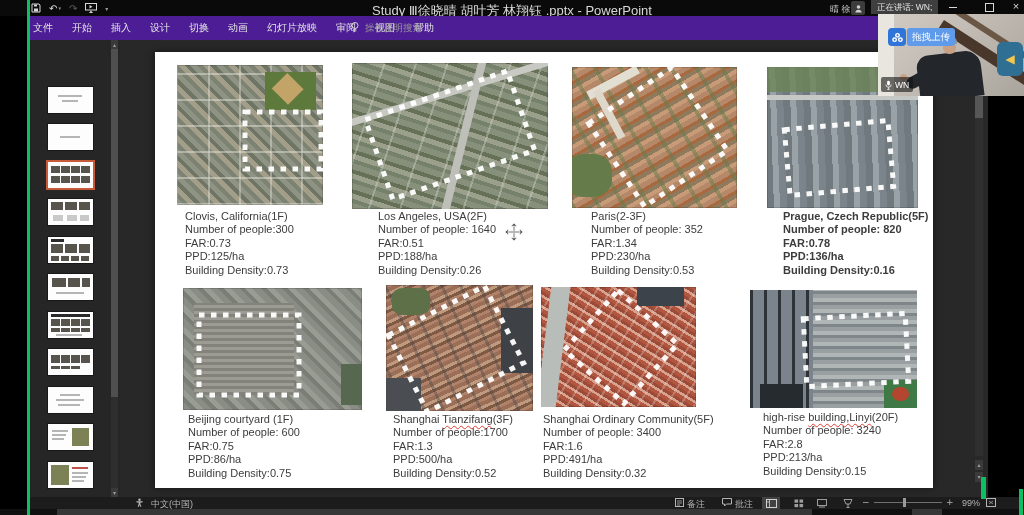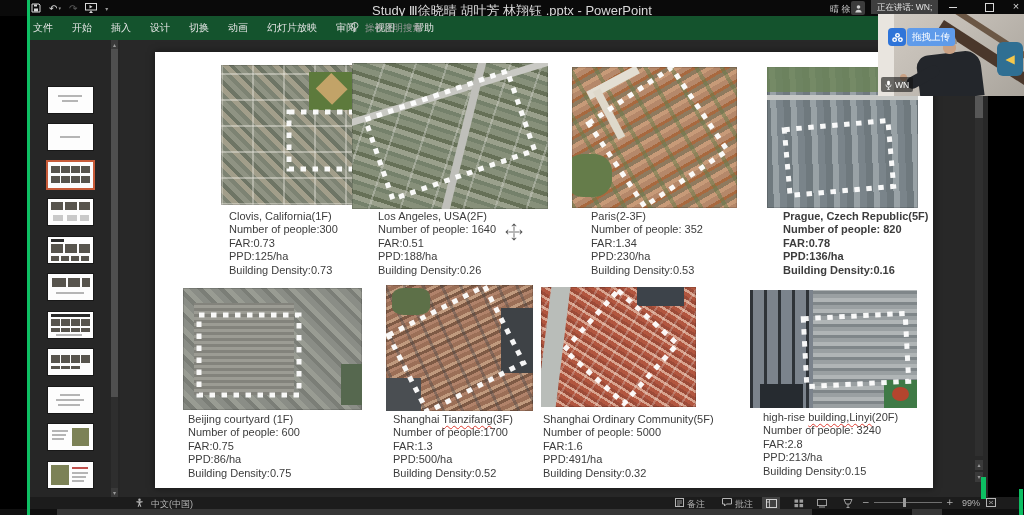--- a/index.html
+++ b/index.html
@@ -16,21 +16,21 @@
   .acct-name{position:absolute;left:830px;top:3px;font-size:9px;color:#cfcfcf;white-space:nowrap;}
   .avatar{position:absolute;left:851px;top:1px;width:14px;height:14px;background:#3c3c3c;border-radius:2px;display:flex;align-items:center;justify-content:center;}
   .speak-badge{position:absolute;left:871px;top:0;height:14px;background:#3f3f3f;color:#e3e3e3;font-size:8.5px;line-height:14px;padding:0 6px;white-space:nowrap;}
   .btn-min{position:absolute;left:942px;top:0;width:22px;height:14px;display:flex;align-items:center;justify-content:center;}
   .btn-min i{display:block;width:8px;height:1px;background:#d9d9d9;}
   .btn-restore{position:absolute;left:978px;top:0;width:22px;height:14px;display:flex;align-items:center;justify-content:center;}
   .btn-restore i{display:block;width:7px;height:7px;border:1px solid #d9d9d9;background:transparent;}
   .btn-close{position:absolute;left:1008px;top:0;width:16px;height:14px;color:#d9d9d9;font-size:11px;line-height:13px;text-align:center;}
 
   
-  .ribbon{position:absolute;left:29px;top:16px;width:995px;height:24px;background:#14532d;}
+  .ribbon{position:absolute;left:29px;top:16px;width:995px;height:24px;background:#4c1d95;}
   .tabs{position:absolute;left:4px;top:0;height:24px;display:flex;align-items:center;gap:19px;}
   .tab{font-size:10px;color:#e6e6e6;white-space:nowrap;}
   .ribbon-search{position:absolute;left:322px;top:0;height:24px;display:flex;align-items:center;gap:6px;}
   .ribbon-search .lbl{font-size:9.5px;color:#9a9a9a;white-space:nowrap;}
 
   
   .sidebar{position:absolute;left:29px;top:40px;width:91px;height:457px;background:#262626;overflow:hidden;}
   .thumb-item{position:absolute;left:0;width:91px;height:30px;}
   .thumb-num{position:absolute;right:54px;top:2px;font-size:10px;color:#cfcfcf;}
   .thumb{position:absolute;left:19px;top:0;width:45px;height:26px;background:#fdfdfd;box-shadow:0 0 0 1px rgba(0,0,0,.35);}
@@ -339,21 +339,21 @@
     <div class="side-scroll">
       <span class="sarrow glyph" style="top:0;">▴</span>
       <div class="sthumb"></div>
       <span class="sarrow glyph" style="top:448px;">▾</span>
     </div>
   </div>
 
   <div class="editor">
     <div class="slide">
 
-      <div class="card" style="left:22px;top:13px;width:196px;height:212px;margin-left:44px;">
+      <div class="card" style="left:22px;top:13px;width:196px;height:212px;">
         <div class="sat sat0" style="width:146px;height:140px;">
           <div class="ftr" style="left:60%;top:5%;width:35%;height:27%;background:#5d7a3c;"></div>
           <div class="ftr" style="left:68%;top:9%;width:16%;height:16%;background:#c2a368;transform:rotate(45deg);"></div>
           <svg class="dash" width="146" height="140">
               <rect x="68" y="47" width="76" height="57" fill="none" stroke="#fff" stroke-width="5" stroke-dasharray="5.5 6.5" opacity="0.95"></rect>
             </svg>
         </div>
         <div class="caption" style="left:8px;top:145px;">
           <div><span>Clovis, California(1F)</span><span class="wavy"></span><span></span></div>
           <div>Number of people:300</div>
@@ -453,21 +453,21 @@
       <div class="card" style="left:386px;top:235px;width:180px;height:196px;">
         <div class="sat sat6" style="width:155px;height:120px;">
           <div class="ftr" style="left:2%;top:-5%;width:12%;height:110%;background:#b9bdb9;transform:rotate(7deg);"></div>
           <div class="ftr" style="left:62%;top:0;width:30%;height:16%;background:#3d434a;"></div>
           <svg class="dash" width="155" height="120">
               <rect x="40" y="20" width="80" height="80" fill="none" stroke="#fff" stroke-width="5" stroke-dasharray="5.5 6.5" opacity="0.95" transform="rotate(42 80 60)"></rect>
             </svg>
         </div>
         <div class="caption" style="left:2px;top:126px;">
           <div><span>Shanghai Ordinary Community(5F)</span><span class="wavy"></span><span></span></div>
-          <div>Number of people: 5000</div>
+          <div>Number of people: 3400</div>
           <div>FAR:1.6</div>
           <div>PPD:491/ha</div>
           <div>Building Density:0.32</div>
         </div>
       </div>
 
       <div class="card" style="left:595px;top:238px;width:180px;height:192px;">
         <div class="sat sat7" style="width:167px;height:118px;">
           <div class="ftr" style="left:0;top:0;width:38%;height:100%;background:repeating-linear-gradient(90deg,#2e3338 0 3px,#7b838c 3px 14px);"></div>
           <div class="ftr" style="left:38%;top:0;width:62%;height:100%;background:repeating-linear-gradient(0deg,#9aa0a2 0 4px,#7f8689 4px 7px,#b0b5b6 7px 11px);"></div>

